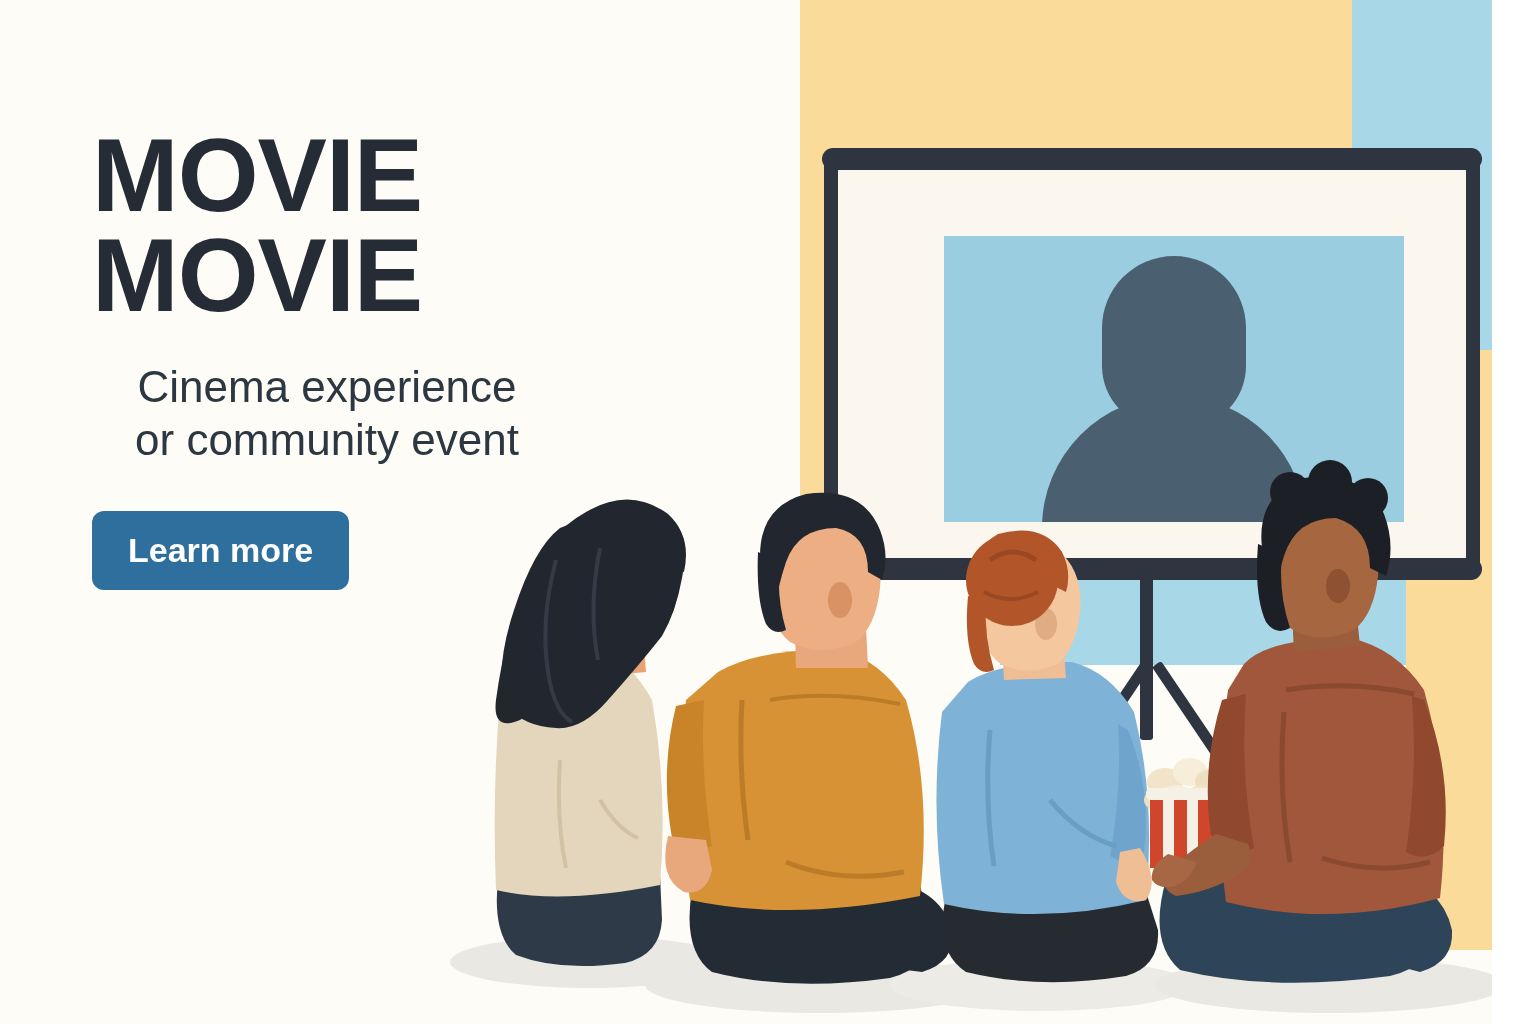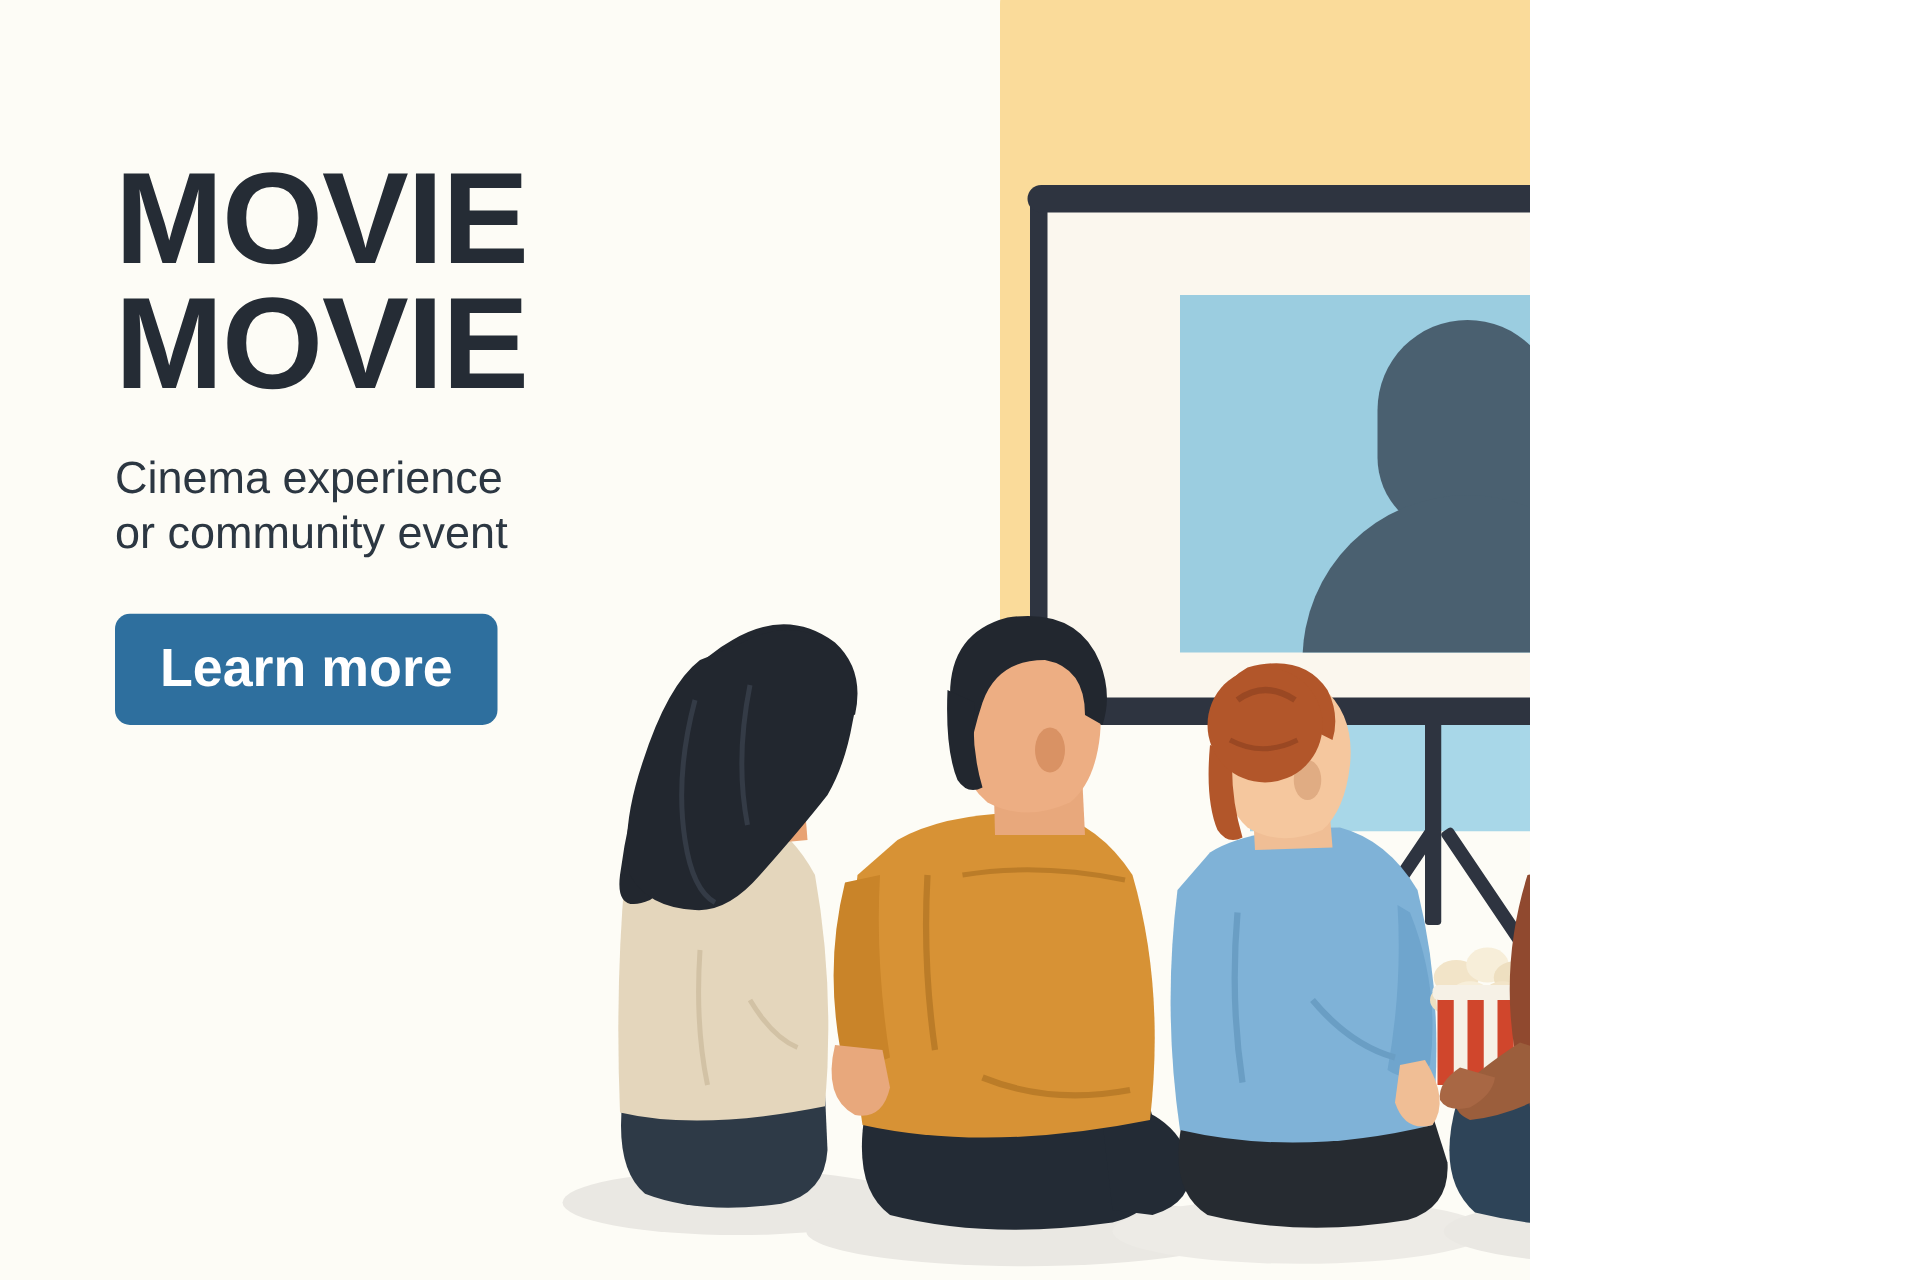--- a/index.html
+++ b/index.html
@@ -2,21 +2,21 @@
 <html><head>
 <meta charset="utf-8">
 <style>
   html, body {
     margin: 0;
     padding: 0;
     background: #ffffff;
   }
   #stage {
     position: relative;
-    width: 1224px;
+    width: 1492px;
     height: 1024px;
     overflow: hidden;
     background: #FDFCF6;
     font-family: "Liberation Sans", sans-serif;
   }
 
   
   .bg-block { position: absolute; }
   #bg-yellow-main {
     left: 800px; top: -40px;
@@ -155,33 +155,34 @@
     margin: 0;
     font-size: 104px;
     line-height: 0.96;
     font-weight: 700;
     letter-spacing: -1px;
     color: #252C35;
   }
   #headline .hl-line { display: block; }
   #subtitle {
     margin: 34px 0 0 0;
-    font-size: 36px;
+    font-size: 44px;
     line-height: 1.22;
     font-weight: 400;
     color: #2C3742;
+    text-align: center;
   }
   #subtitle .sub-line { display: block; }
   #cta-button {
     display: inline-block;
     margin-top: 44px;
     padding: 20px 36px;
     background: #2E6F9E;
     color: #FFFFFF;
-    font-size: 43px;
+    font-size: 34px;
     font-weight: 700;
     border: none;
     border-radius: 12px;
     cursor: pointer;
     font-family: "Liberation Sans", sans-serif;
   }
 
   
   #people-group { position: absolute; left: 0; top: 0; width: 1536px; height: 1024px; }
 </style>

